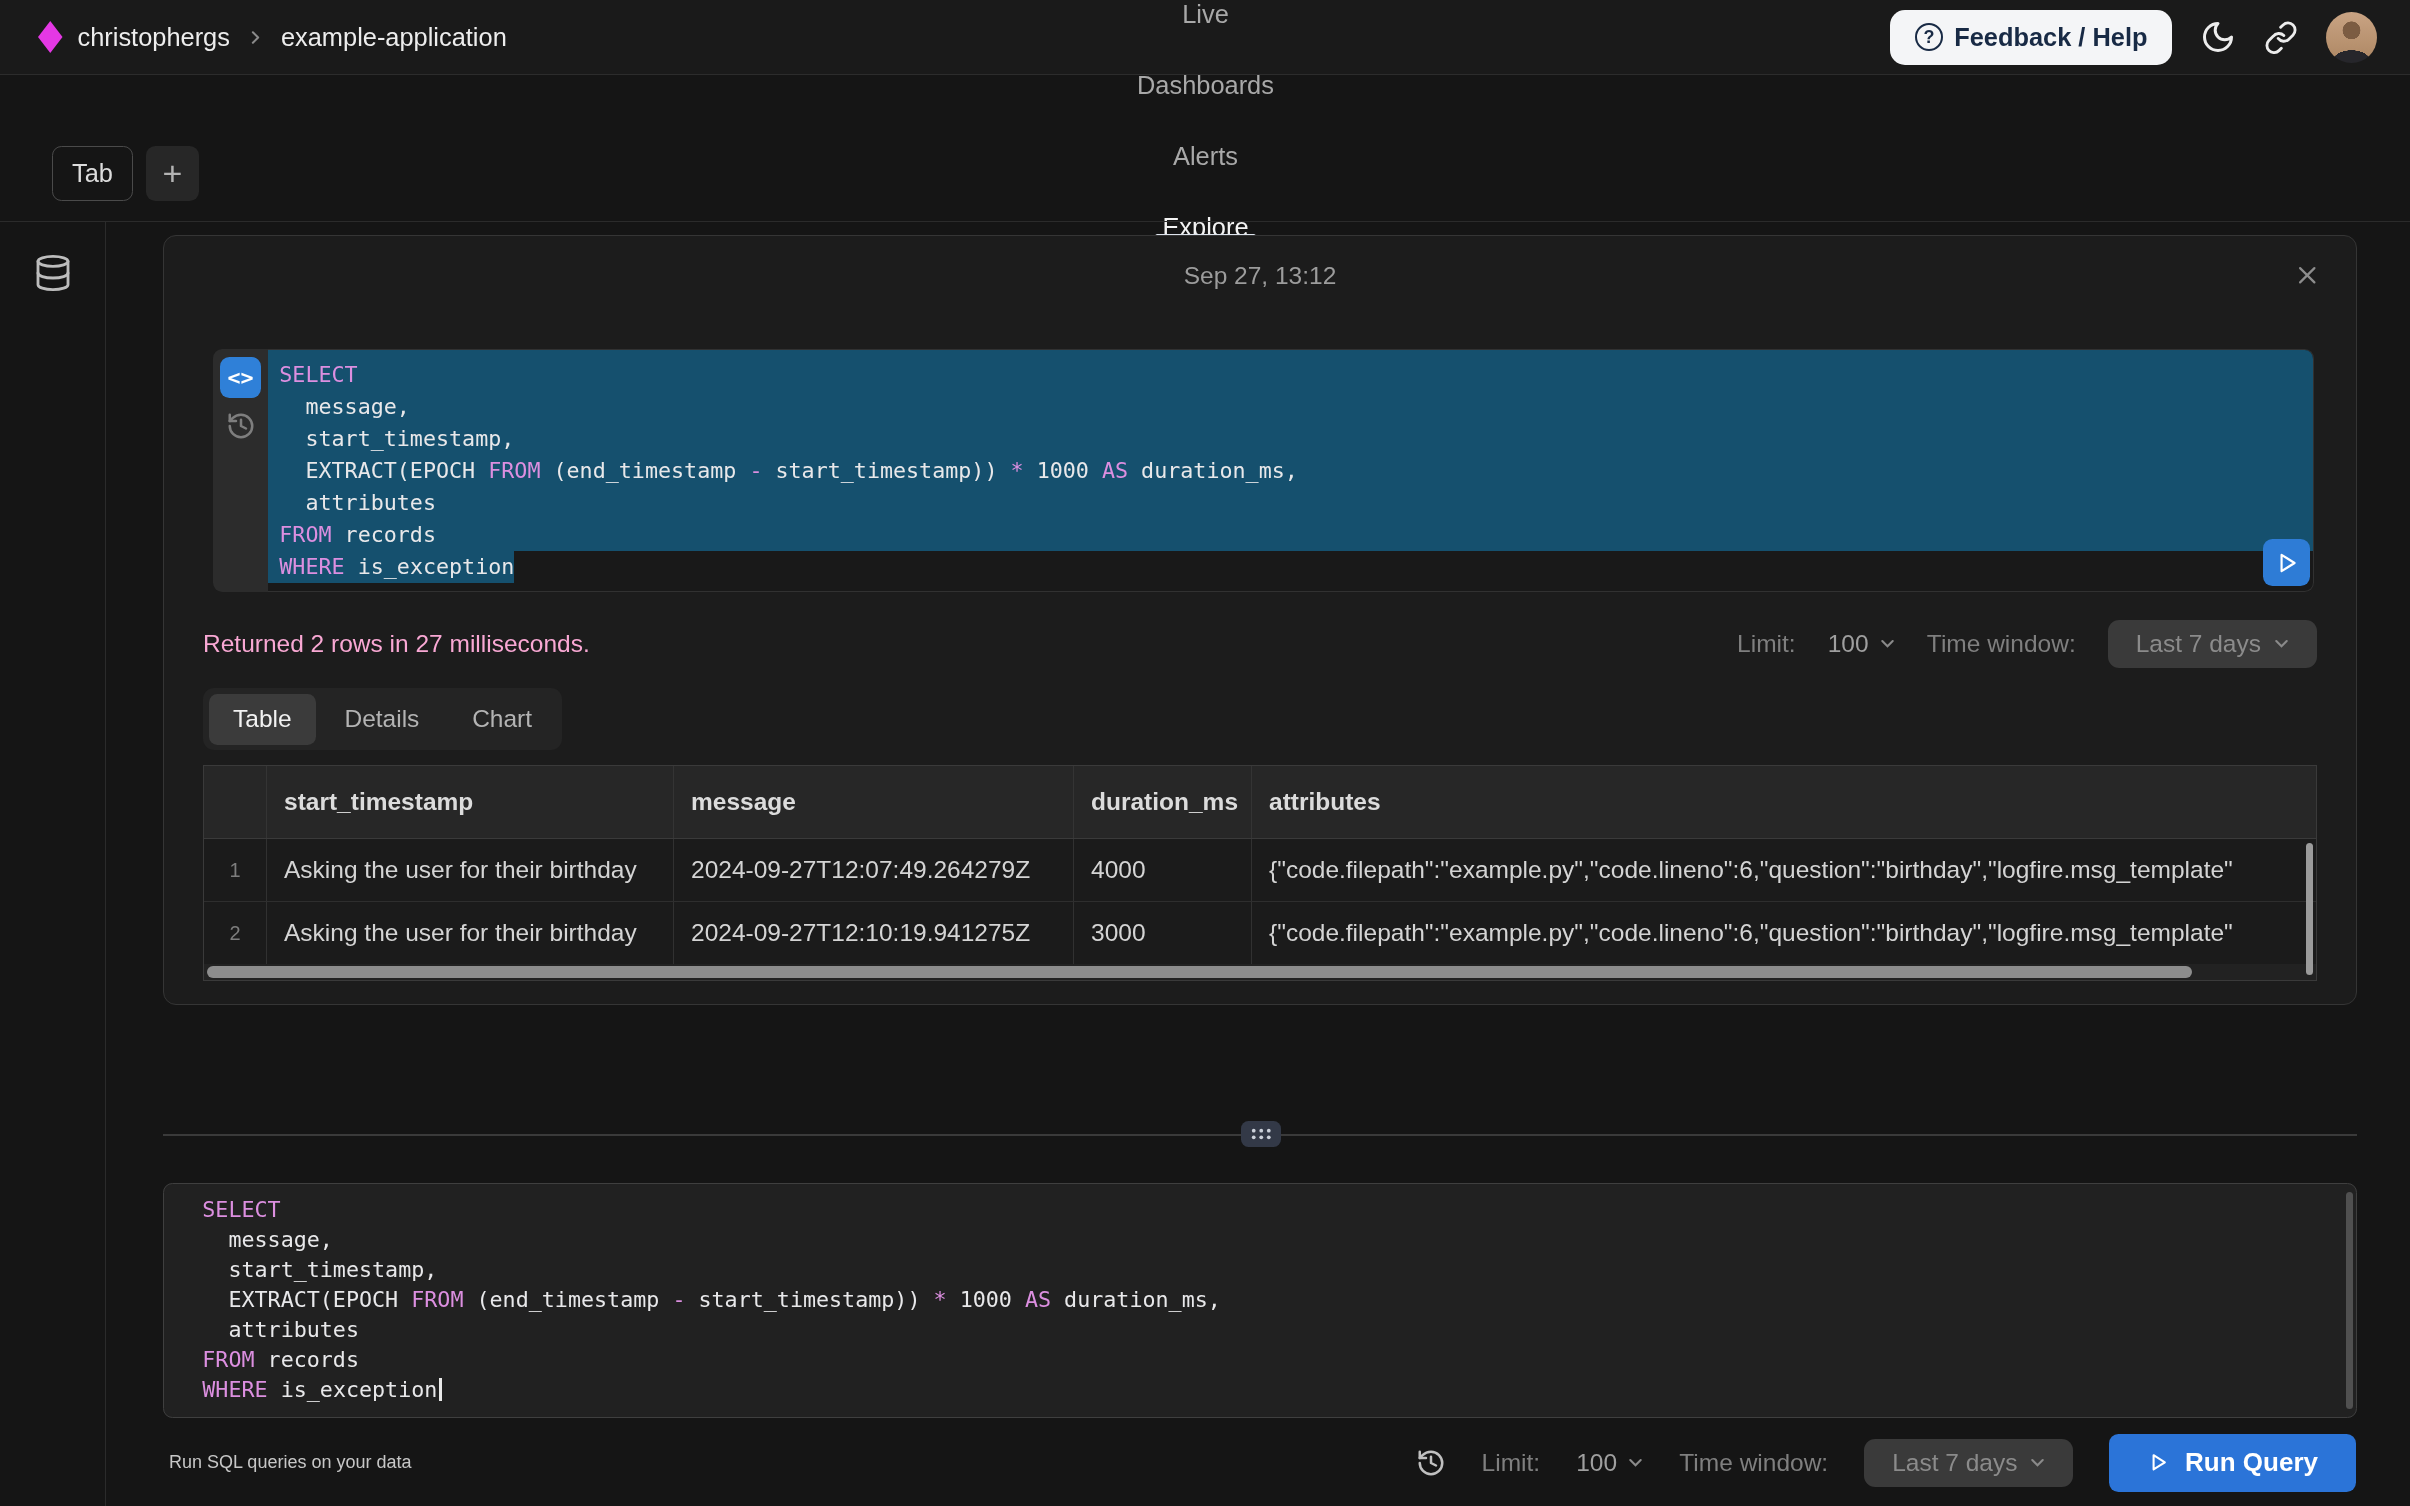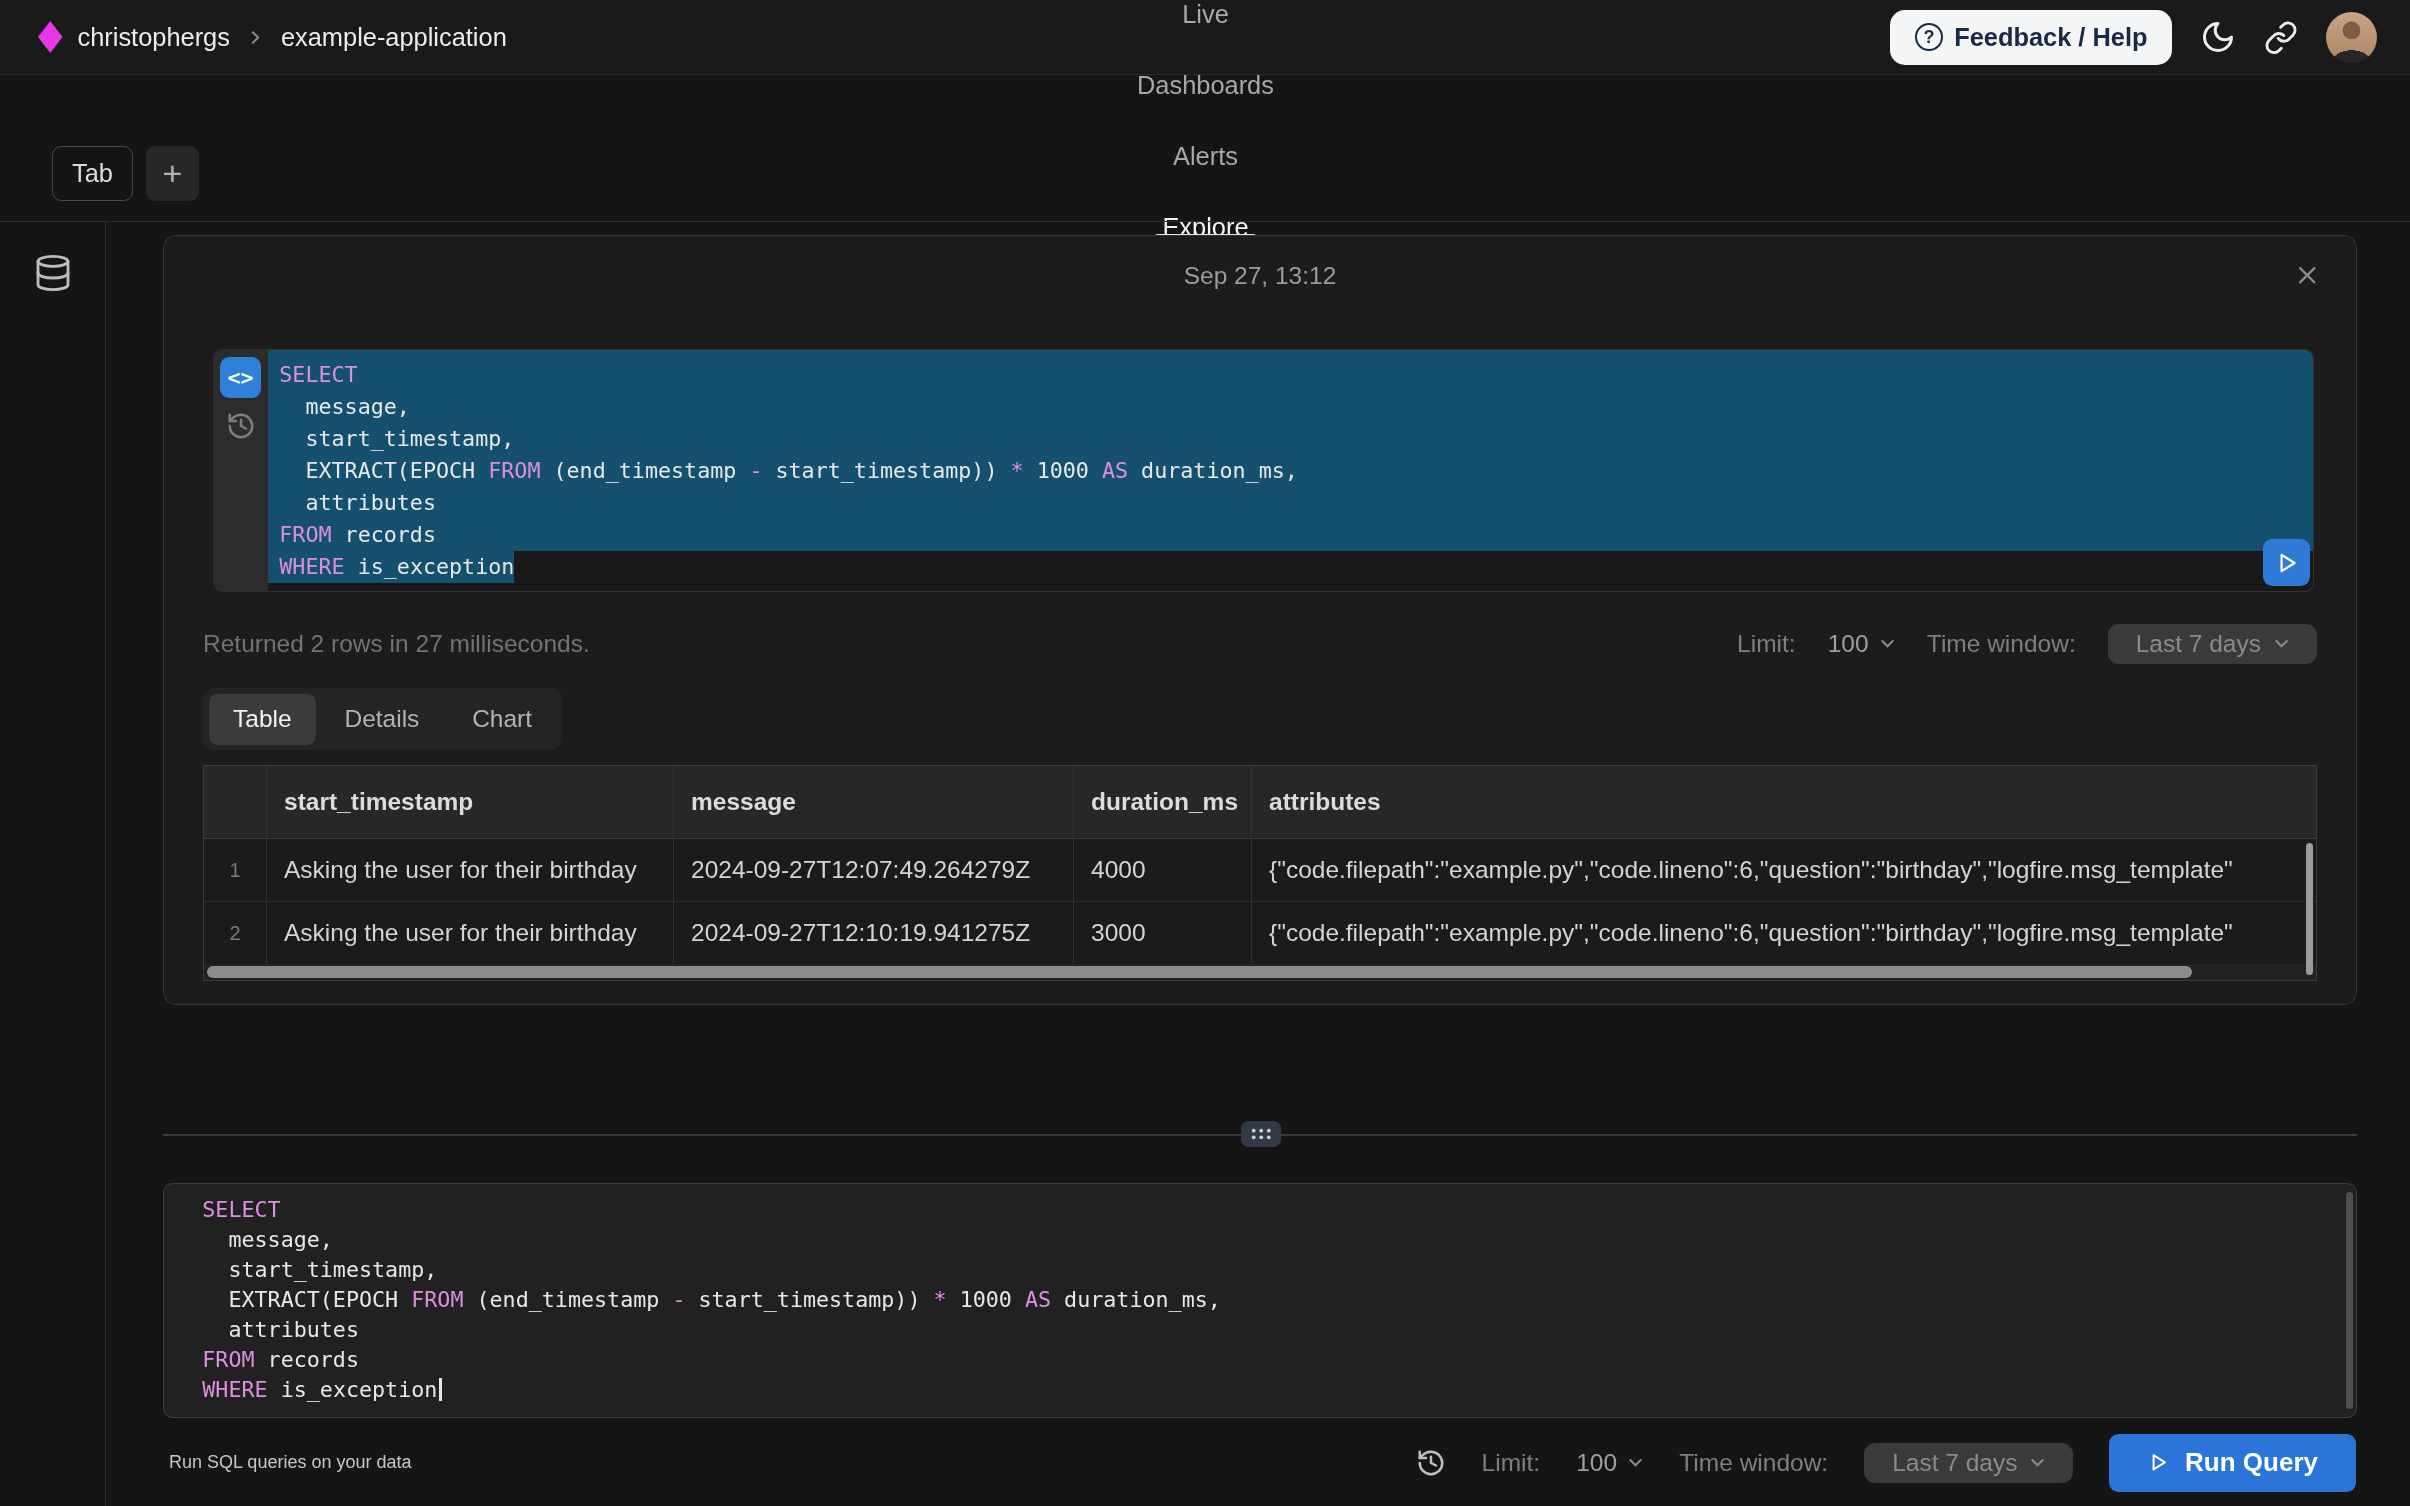--- a/index.html
+++ b/index.html
@@ -48,25 +48,25 @@
   .code-btn { width:41px; height:41px; background:#2f80d8; border-radius:9.4px; color:#fff; font-family:"DejaVu Sans Mono", monospace; font-size:21.7px; font-weight:bold; display:flex; align-items:center; justify-content:center; cursor:pointer; }
   .gutter .hist { opacity:.75; cursor:pointer; }
   .code-area { flex:1; background:#191919; border:0.9px solid #313131; border-left:none; border-radius:0 9.4px 9.4px 0; font-family:"DejaVu Sans Mono", monospace; font-size:21.7px; line-height:32px; color:#e8e8ea; overflow:hidden; position:relative; }
   .sel-block { background:#15506e; padding-top:9.4px; }
   .code-line { white-space:pre; padding-left:11.3px; }
   .sel-inline { background:#15506e; display:inline-block; padding-left:11.3px; margin-left:-11.3px; }
   .tok-kw { color:#dc8fe0; }
   .play-btn { position:absolute; right:3.8px; bottom:5.6px; width:47px; height:47px; background:#2e7cd6; border-radius:9.4px; display:flex; align-items:center; justify-content:center; cursor:pointer; }
 
   .meta-row { position:absolute; top:379px; left:39px; right:39px; height:58px; display:flex; align-items:center; justify-content:space-between; }
-  .meta-text { font-size:24.5px; color:#737373; }
+  .meta-text { font-size:24.5px; color:#f9a8d4; }
   .controls { display:flex; align-items:center; gap:32px; font-size:24.5px; }
   .ctl-label { color:#7f7f7f; }
   .ctl-value { color:#9f9f9f; display:flex; align-items:center; gap:11.3px; cursor:pointer; }
-  .tw-btn { height:40px; padding:0 28px; background:#3a3a3a; border-radius:11.3px; color:#8b8b8b; display:flex; align-items:center; gap:13px; font-size:24.5px; cursor:pointer; }
+  .tw-btn { height:48px; padding:0 28px; background:#3a3a3a; border-radius:11.3px; color:#8b8b8b; display:flex; align-items:center; gap:13px; font-size:24.5px; cursor:pointer; }
 
   .vtabs { position:absolute; top:452px; left:39px; height:62px; background:#242424; border-radius:11.3px; display:flex; align-items:center; padding:5.6px; gap:3.8px; }
   .vtab { height:51px; padding:0 24.5px; border-radius:8.5px; display:flex; align-items:center; font-size:24.5px; color:#b3b3b3; cursor:pointer; }
   .vtab.active { background:#3b3b3b; color:#f2f2f2; font-weight:500; }
 
   .rtable { position:absolute; top:529px; left:39px; right:39px; border:0.9px solid #3a3a3a; }
   .t-row { display:grid; grid-template-columns:63px 407px 400px 178px 1fr; }
   .t-head { background:#272727; border-bottom:0.9px solid #3a3a3a; }
   .th { height:72px; display:flex; align-items:center; padding:0 17px; font-size:24.5px; font-weight:700; color:#dcdcdc; border-right:0.9px solid #343434; overflow:hidden; white-space:nowrap; }
   .th:last-child { border-right:none; }

